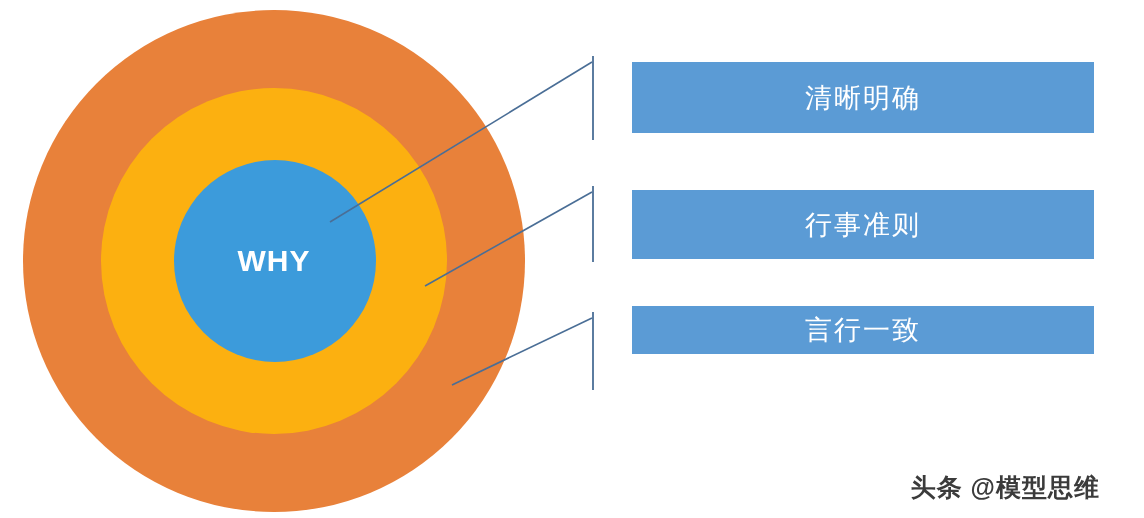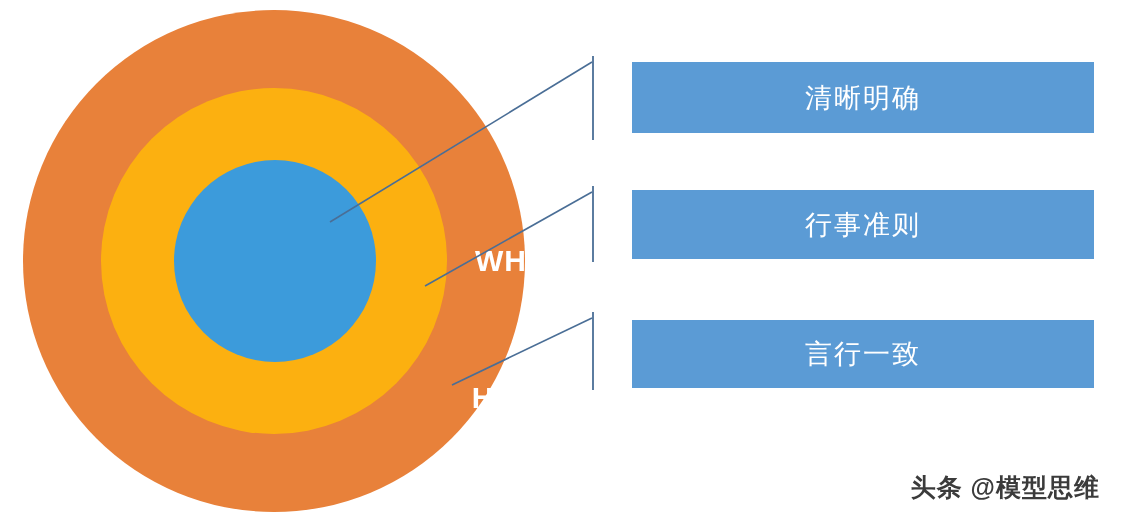--- a/index.html
+++ b/index.html
@@ -43,21 +43,21 @@
     left: 174px;
     top: 160px;
     width: 202px;
     height: 202px;
     background: #3C9BDB;
   }
 
   .ring-label {
     position: absolute;
     width: 100%;
-    text-align: right;
+    text-align: center;
     color: #ffffff;
     font-weight: bold;
     letter-spacing: 1px;
     user-select: none;
   }
   #label-why {
     left: 0;
     top: 244px;
     font-size: 30px;
   }
@@ -92,21 +92,21 @@
     display: flex;
     align-items: center;
     justify-content: center;
     color: #ffffff;
     font-size: 27px;
     letter-spacing: 2px;
     font-family: "Liberation Sans", "DejaVu Sans", sans-serif;
   }
   #callout-box-1 { top: 62px;  height: 71px; }
   #callout-box-2 { top: 190px; height: 69px; }
-  #callout-box-3 { top: 320px; height: 68px; text-align: center; }
+  #callout-box-3 { top: 306px; height: 48px; text-align: center; }
 
   
   #watermark {
     position: absolute;
     right: 44px;
     bottom: 14px;
     font-size: 25px;
     font-weight: bold;
     color: #2b2b2b;
     letter-spacing: 1px;
@@ -120,23 +120,20 @@
 <body>
 
 <div id="stage">
 
   <div class="ring" id="ring-outer"></div>
   <div class="ring" id="ring-middle"></div>
   <div class="ring" id="ring-inner"></div>
 
   <div class="ring-label" id="label-why">
     <span class="ring-label-inner">WHY</span>
-  </div>
-  <div class="ring-label" id="label-how">
-    <span class="ring-label-inner">HOW</span>
   </div>
 
   <svg id="connectors" viewBox="0 0 1144 518">
 
     <line x1="330" y1="222" x2="592" y2="62" stroke="#4A6E96" stroke-width="1.6"></line>
 
     <line x1="425" y1="286" x2="592" y2="192" stroke="#4A6E96" stroke-width="1.6"></line>
 
     <line x1="452" y1="385" x2="592" y2="318" stroke="#4A6E96" stroke-width="1.6"></line>
 

